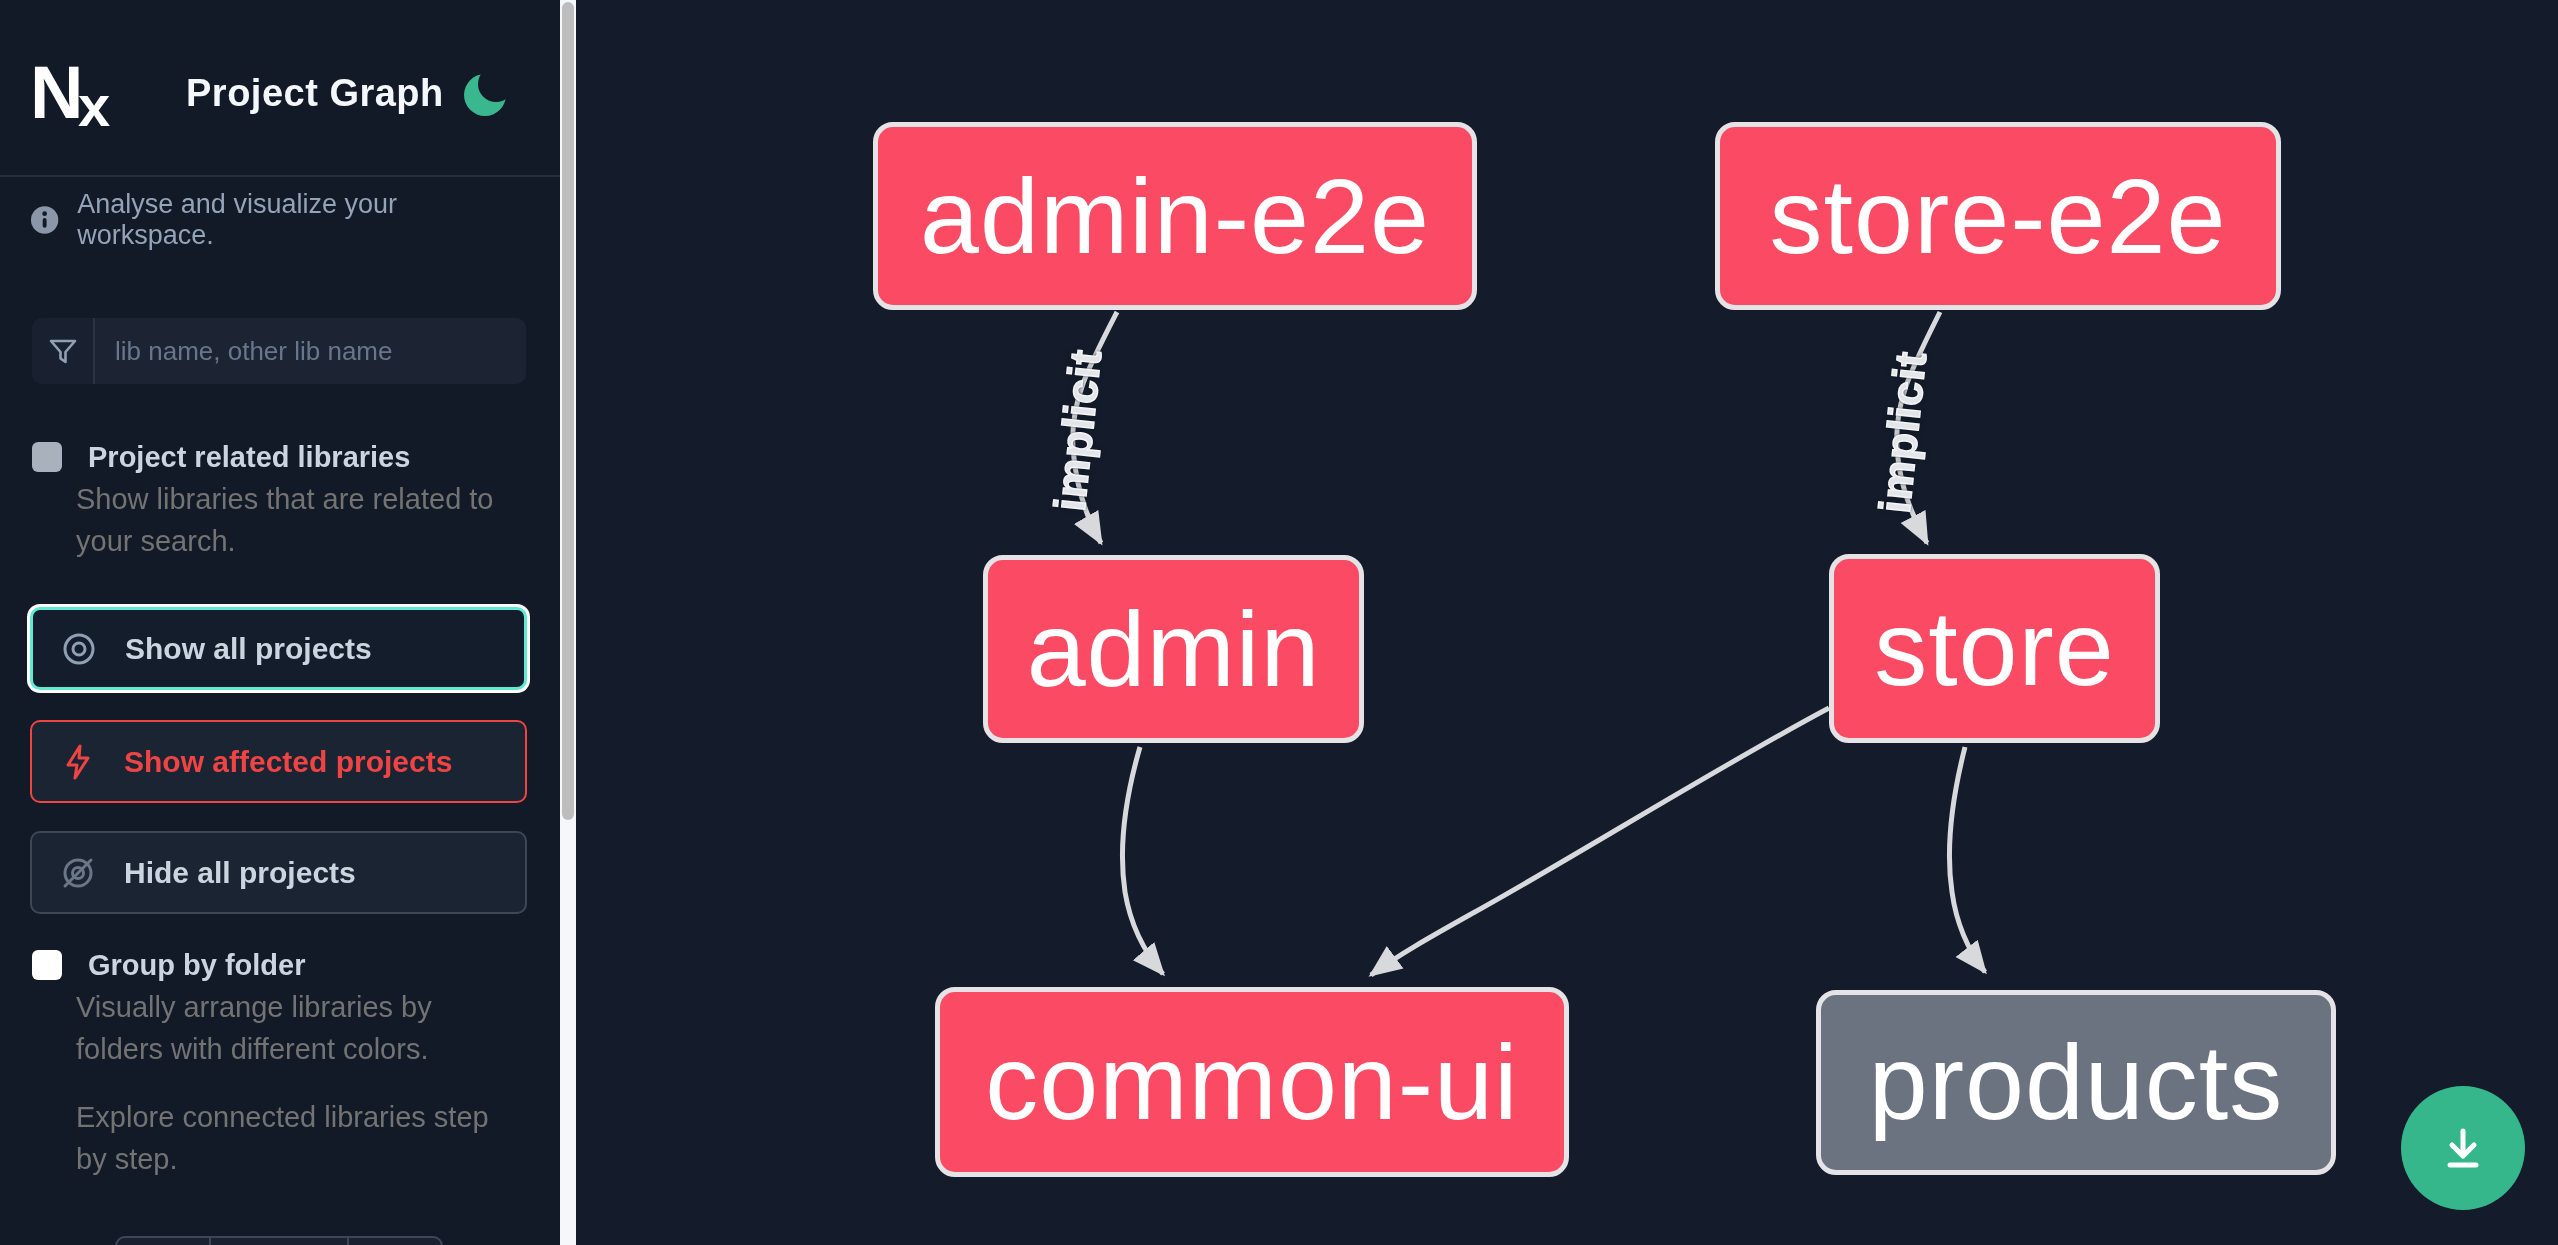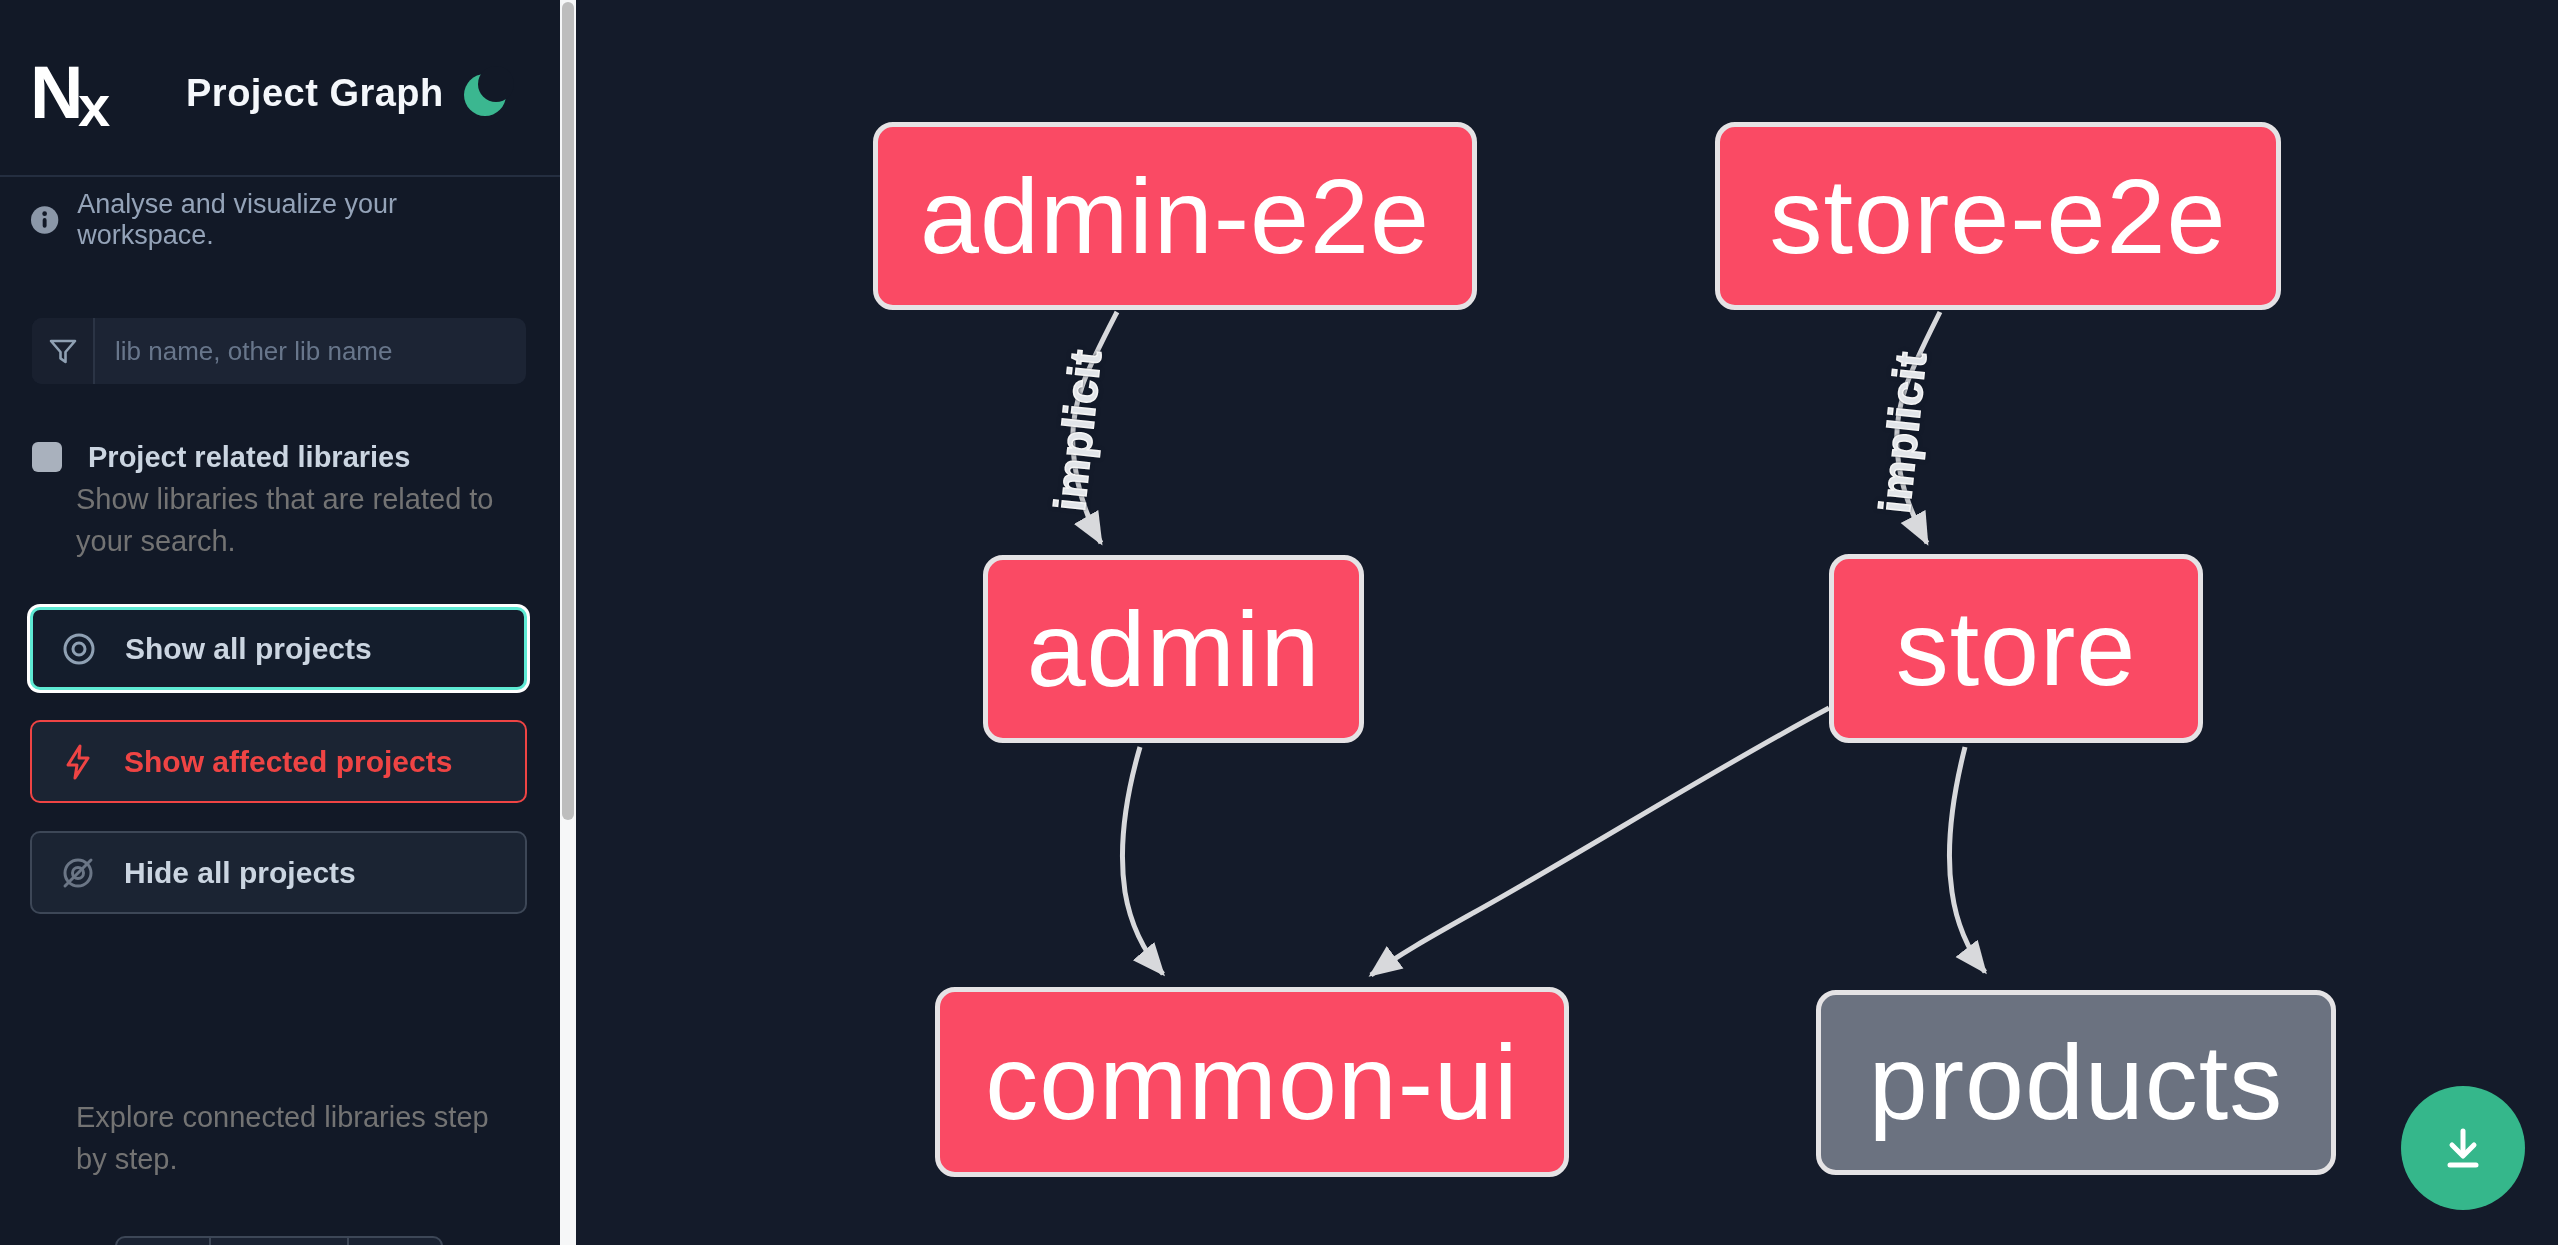--- a/index.html
+++ b/index.html
@@ -139,20 +139,30 @@
 
   <button class="action-btn" style="top:831px">
     <svg width="40" height="40" viewBox="0 0 40 40">
       <circle cx="20" cy="20" r="13" fill="none" stroke="#6b7686" stroke-width="3"></circle>
       <circle cx="20" cy="20" r="5.5" fill="none" stroke="#6b7686" stroke-width="3"></circle>
       <line x1="7" y1="33" x2="33" y2="7" stroke="#6b7686" stroke-width="3" stroke-linecap="round"></line>
     </svg>
     <span class="btn-label">Hide all projects</span>
   </button>
 
+  <div class="option" style="top:944px">
+    <div class="opt-top">
+      <div class="checkbox cb-white"></div>
+      <div class="opt-label">Group by folder</div>
+    </div>
+    <div class="opt-desc">
+      <div>Visually arrange libraries by</div>
+      <div>folders with different colors.</div>
+    </div>
+  </div>
 
   <div class="option" style="top:1096px">
     <div class="opt-desc">
       <div>Explore connected libraries step</div>
       <div>by step.</div>
     </div>
   </div>
 
   <div class="segmented">
     <div class="seg" style="width:93px"></div>
@@ -181,21 +191,21 @@
       <path d="M 1389 747 C 1375 802, 1370 852, 1376 892 C 1381 928, 1395 954, 1409 972" marker-end="url(#arrow)"></path>
     </g>
   </svg>
 
   <div class="edge-label" style="left:502px;top:430px">implicit</div>
   <div class="edge-label" style="left:1327px;top:432px">implicit</div>
 
   <div class="gnode" style="left:297px;top:122px;width:604px;height:188px">admin-e2e</div>
   <div class="gnode" style="left:1139px;top:122px;width:566px;height:188px">store-e2e</div>
   <div class="gnode" style="left:407px;top:555px;width:381px;height:188px">admin</div>
-  <div class="gnode" style="left:1253px;top:554px;width:374px;height:189px">store</div>
+  <div class="gnode" style="left:1253px;top:554px;width:331px;height:189px">store</div>
   <div class="gnode" style="left:359px;top:987px;width:634px;height:190px">common-ui</div>
   <div class="gnode gnode-gray" style="left:1240px;top:990px;width:520px;height:185px">products</div>
 
   <button class="download-btn">
     <svg width="58" height="58" viewBox="0 0 58 58">
       <line x1="29" y1="12" x2="29" y2="34" stroke="#ffffff" stroke-width="5" stroke-linecap="round"></line>
       <polyline points="18,26 29,37 40,26" fill="none" stroke="#ffffff" stroke-width="5" stroke-linecap="round" stroke-linejoin="round"></polyline>
       <line x1="16" y1="46" x2="42" y2="46" stroke="#ffffff" stroke-width="5" stroke-linecap="round"></line>
     </svg>
   </button>

